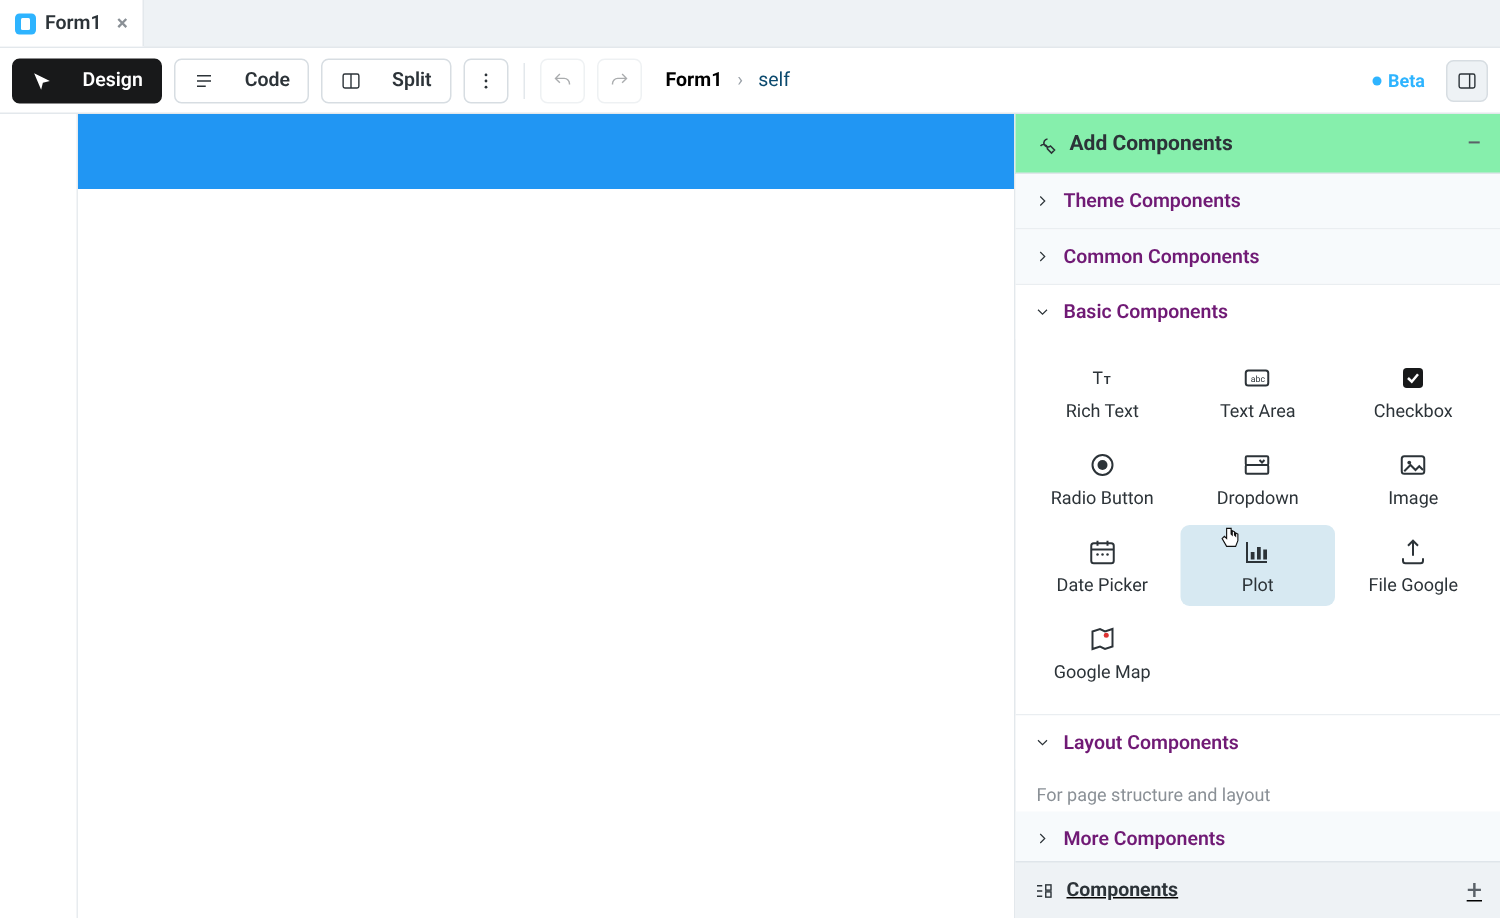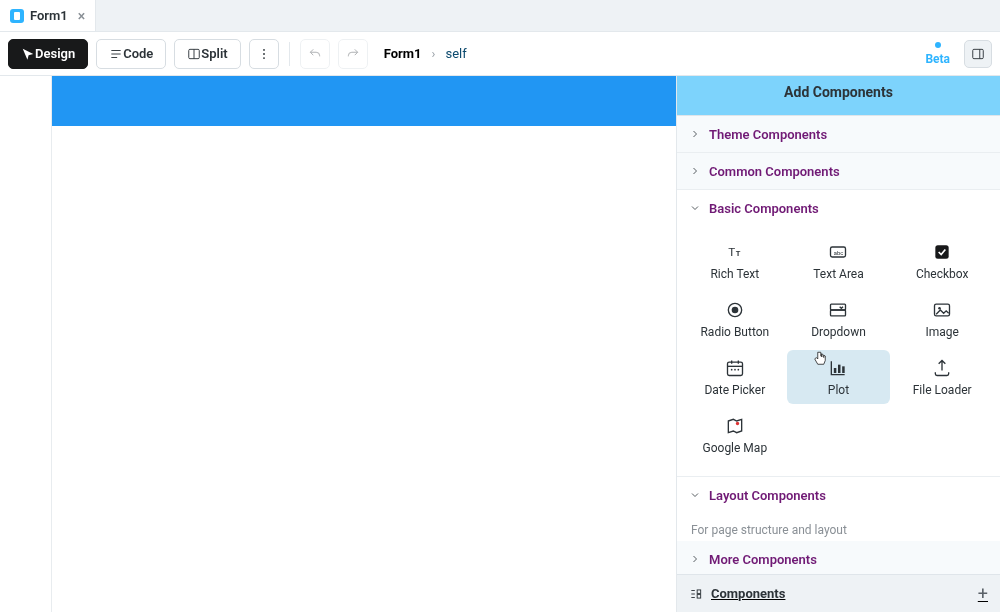--- a/index.html
+++ b/index.html
@@ -7,43 +7,43 @@
 
   
   .tabstrip { height: 32px; background: #eef2f5; display: flex; align-items: stretch; border-bottom: 1px solid #e3e8ec; }
   .tab { display: flex; align-items: center; gap: 6px; padding: 0 10px; background: #fff; border-right: 1px solid #e3e8ec; font-size: 13px; font-weight: 600; color: #2c3338; }
   .tab .doc-icon { width: 14px; height: 14px; border-radius: 3px; background: #2eb4ff; display:flex; align-items:center; justify-content:center; }
   .tab .doc-icon::after { content:""; width:6px; height:8px; background:#fff; border-radius:1px; }
   .tab .close { color:#8a9096; font-size:14px; margin-left:4px; }
 
   
   .toolbar { height: 44px; background:#fff; border-bottom:1px solid #e3e8ec; display:flex; align-items:center; padding:0 8px; gap:8px; }
-  .btn { display:flex; align-items:center; gap:0; height:30px; padding:0 12px; border:1px solid #d7dde2; border-radius:5px; font-size:13px; font-weight:600; color:#2c3338; background:#fff; cursor:pointer; }
+  .btn { display:flex; align-items:center; gap:20px; height:30px; padding:0 12px; border:1px solid #d7dde2; border-radius:5px; font-size:13px; font-weight:600; color:#2c3338; background:#fff; cursor:pointer; }
   .btn.dark { background:#18191a; color:#fff; border-color:#18191a; }
   .btn.icon-only { width:30px; padding:0; justify-content:center; }
   .toolbar-sep { width:1px; height:24px; background:#e3e8ec; margin:0 2px; }
   .breadcrumb { display:flex; align-items:center; gap:10px; font-family:"SFMono-Regular",Consolas,monospace; font-size:13px; margin-left:8px; }
   .breadcrumb .bc-item { font-weight:700; }
   .breadcrumb .bc-sep { color:#9aa1a8; }
   .breadcrumb .bc-self { color:#0c4a6e; font-weight:400; }
   .toolbar-spacer { flex:1; }
-  .beta { color:#2eb4ff; font-size:12px; font-weight:700; display:flex; align-items:center; gap:4px; margin-right:6px;flex-direction:column; }
+  .beta { color:#2eb4ff; font-size:12px; font-weight:700; display:flex; align-items:center; gap:4px; margin-right:6px; }
   .beta-dot { width:6px; height:6px; background:#2eb4ff; border-radius:50%; }
   .panel-toggle { width:28px; height:28px; border:1px solid #d7dde2; border-radius:5px; background:#eef2f5; display:flex; align-items:center; justify-content:center; }
 
   
   .workspace { display:flex; height: calc(612px - 32px - 44px); }
   .canvas-area { flex:1; display:flex; background:#f1f3f5; }
   .gutter { width:52px; background:#fff; border-right:1px solid #e8ecef; }
   .canvas { flex:1; background:#fff; display:flex; flex-direction:column; }
   .canvas-header { height:50px; background:#2196f3; }
   .sidepanel { width:324px; background:#fff; border-left:1px solid #e3e8ec; display:flex; flex-direction:column; position:relative; }
 
   
-  .sp-header { height:40px; background:#7dd3fc; display:flex; align-items:center; padding:0 12px; gap:8px; border-bottom:1px solid #dfe5ea;flex-direction:column; }
+  .sp-header { height:40px; background:#86efac; display:flex; align-items:center; padding:0 12px; gap:8px; border-bottom:1px solid #dfe5ea; }
   .sp-header .title { font-size:14px; font-weight:700; color:#2c3338; flex:1; }
   .sp-header .minus { font-size:18px; color:#5a6168; }
 
   .sp-scroll { flex:1; overflow:hidden; }
 
   .section { border-bottom:1px solid #eaeef1; }
   .section-head { height:36px; display:flex; align-items:center; gap:8px; padding:0 12px; font-size:13px; font-weight:600; color:#701a75; background:#f7fafc; cursor:pointer; }
   .section-head.open { background:#fff; }
   .chev { width:12px; height:12px; display:inline-block; }
   .chev svg { width:12px; height:12px; }
@@ -262,21 +262,21 @@
               </span>
               <span class="lbl">Plot</span>
             </div>
             <div class="comp">
               <span class="ic">
                 <svg viewBox="0 0 24 24">
                   <path d="M12 3v12M8 7l4-4 4 4" stroke="#2c3338" stroke-width="1.6" fill="none"></path>
                   <path d="M4 17v2a2 2 0 0 0 2 2h12a2 2 0 0 0 2-2v-2" stroke="#2c3338" stroke-width="1.6" fill="none"></path>
                 </svg>
               </span>
-              <span class="lbl">File Loader</span>
+              <span class="lbl">File Google</span>
             </div>
             <div class="comp">
               <span class="ic">
                 <svg viewBox="0 0 24 24">
                   <path d="M4 6l6-2 4 2 6-2v14l-6 2-4-2-6 2z" stroke="#2c3338" stroke-width="1.6" fill="none"></path>
                   <circle cx="15" cy="9" r="2" fill="#d33"></circle>
                 </svg>
               </span>
               <span class="lbl">Google Map</span>
             </div>

